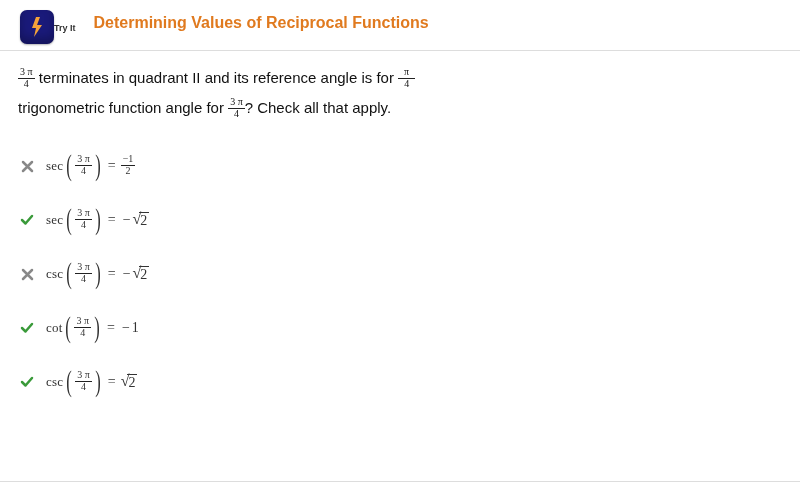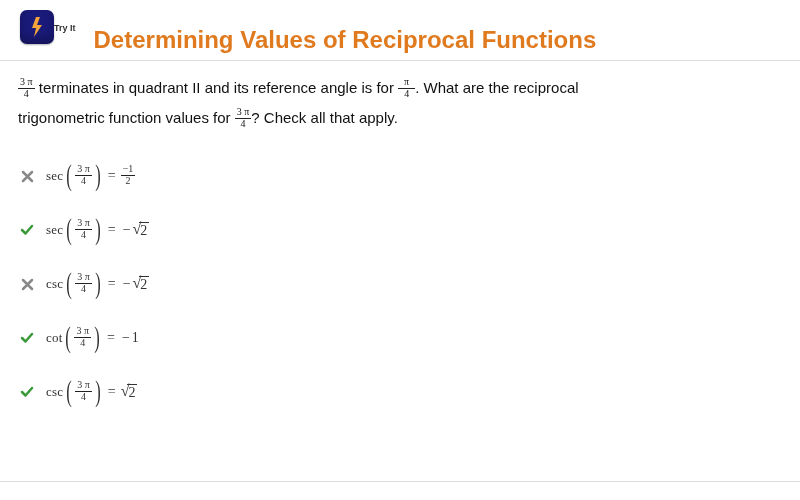--- a/index.html
+++ b/index.html
@@ -35,24 +35,24 @@
     justify-content: center;
     box-shadow: inset 0 -6px 10px rgba(0,0,0,0.25), 0 1px 2px rgba(0,0,0,0.3);
   }
   .tryit-label {
     font-size: 9px;
     font-weight: bold;
     color: #333;
     margin-top: 2px;
   }
   .title {
-    font-size: 24px;
+    font-size: 16px;
     font-weight: bold;
     color: #e07a1f;
-    margin-top: 18px;
+    margin-top: 6px;
   }
   .content {
     padding: 12px 18px;
   }
   .question {
     font-size: 15px;
     line-height: 2.0;
     color: #111;
   }
   .frac {
@@ -124,23 +124,23 @@
         <path d="M7 1 L11 1 L8 9 L13 9 L5 21 L7 12 L3 12 Z" fill="#f5a33a"></path>
       </svg>
     </div>
     <div class="tryit-label">Try It</div>
   </div>
   <div class="title">Determining Values of Reciprocal Functions</div>
 </div>
 
 <div class="content">
   <div class="question">
-    <span class="frac under"><span class="num">3 π</span><span class="den">4</span></span><span> terminates in quadrant II and its reference angle is for </span><span class="frac under"><span class="num" style="padding:0 6px">π</span><span class="den">4</span></span><span>. What are the reciprocal</span>
+    <span class="frac under"><span class="num">3 π</span><span class="den">4</span></span><span> terminates in quadrant II and its reference angle is for </span><span class="frac under"><span class="num" style="padding:0 6px">π</span><span class="den">4</span></span>
     <br>
-    <span>trigonometric function values for </span><span class="frac under"><span class="num">3 π</span><span class="den">4</span></span><span>? Check all that apply.</span>
+    <span>trigonometric function angle for </span><span class="frac under"><span class="num">3 π</span><span class="den">4</span></span><span>? Check all that apply.</span>
   </div>
 
   <div class="options" id="options">
       <div class="opt">
         <span class="mark">
           <svg width="13" height="13" viewBox="0 0 13 13">
             <path d="M2 2 L11 11 M11 2 L2 11" stroke="#888" stroke-width="2.5" stroke-linecap="round"></path>
           </svg>
         </span>
         <span class="eq">

